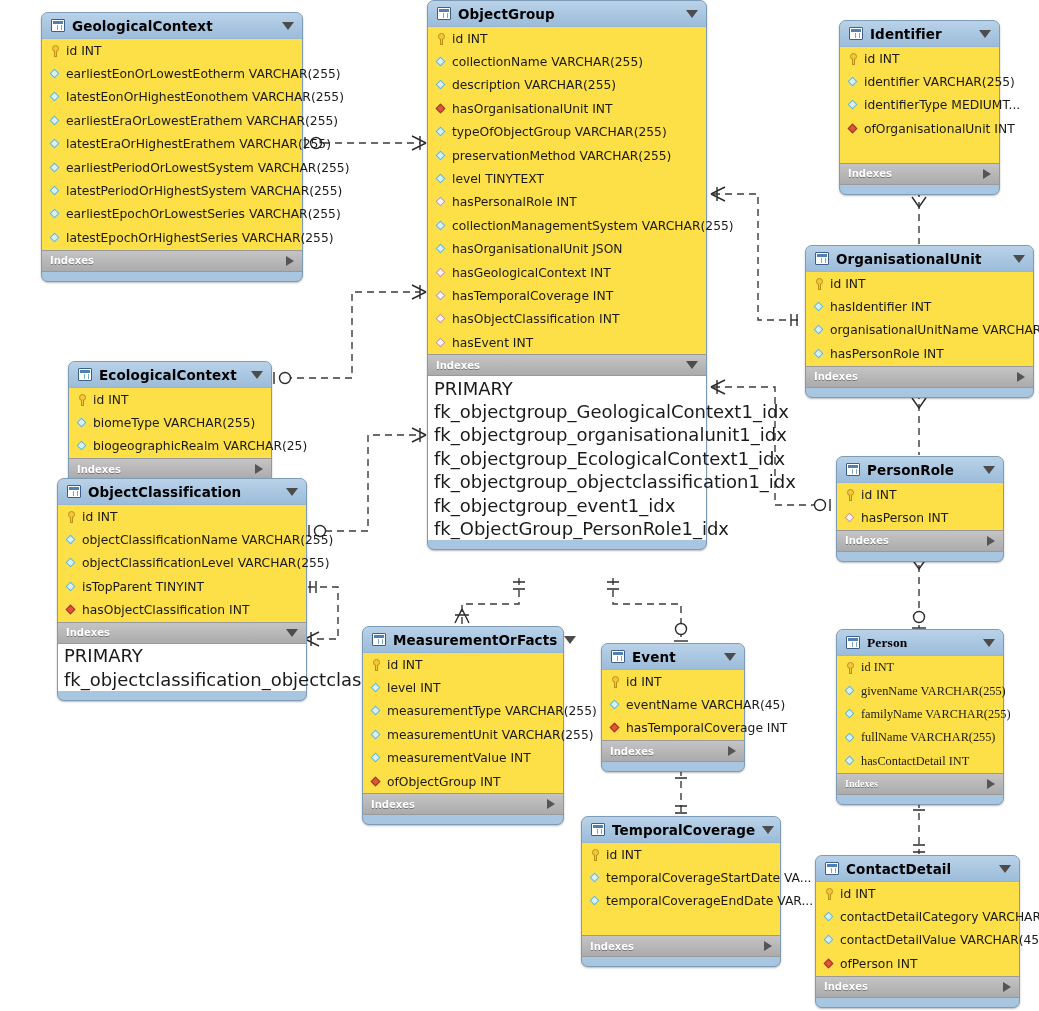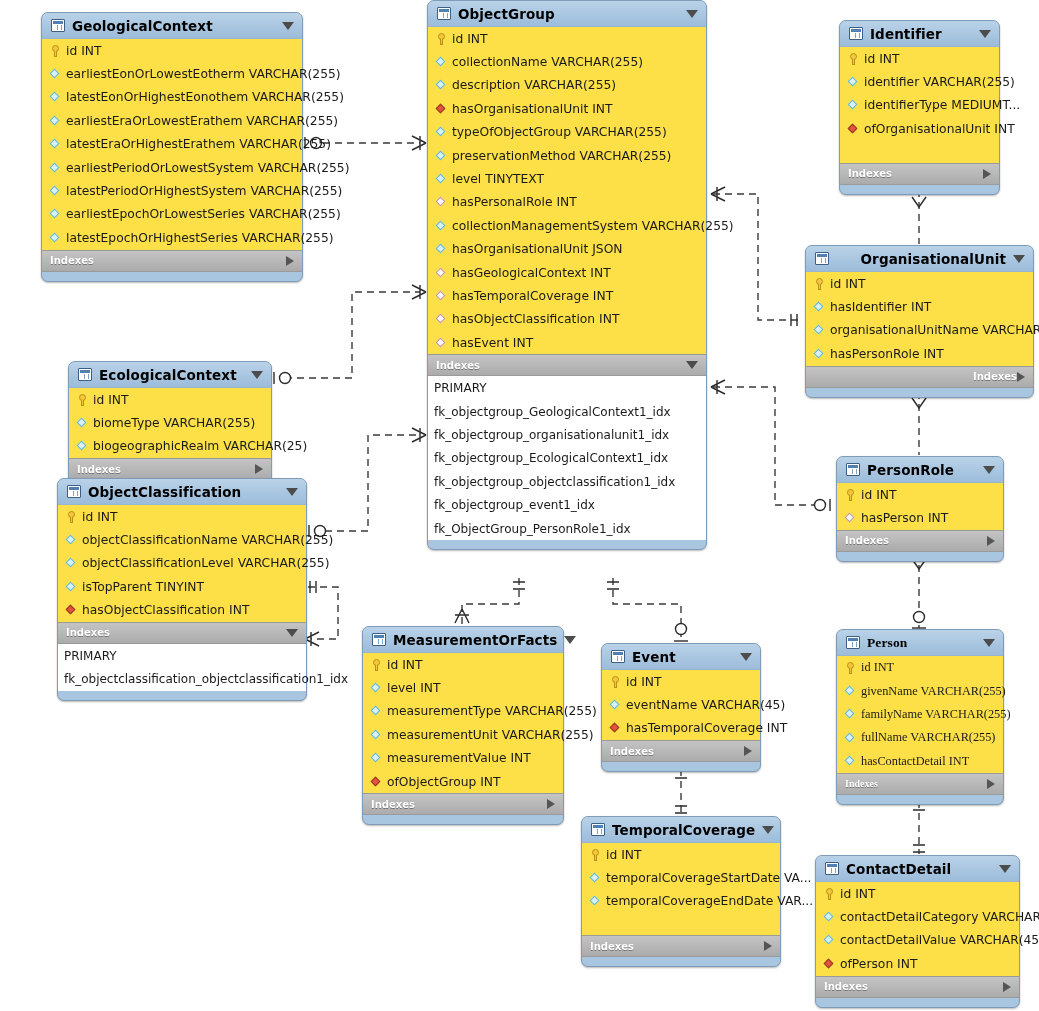--- a/index.html
+++ b/index.html
@@ -110,21 +110,21 @@
     border-top:1px solid #9a9a9a;
     border-bottom:1px solid #9a9a9a;
   }
   .bar .lbl{
     flex:1;font-size:10px;font-weight:bold;color:#ffffff;
     text-shadow:0 1px 0 rgba(0,0,0,.35);
   }
   .idx{background:#fff;}
   .idx .row{
     height:23.4px;display:flex;align-items:center;
-    padding-left:6px;font-size:12px;color:#1a1a1a;white-space:nowrap;
+    padding-left:6px;font-size:18px;color:#1a1a1a;white-space:nowrap;
   }
 </style>
 </head>
 <body>
 
 <div id="canvas">
 
   <svg id="links" viewBox="0 0 1039 1011" width="1039" height="1011">
     <defs>
       <style>
@@ -383,21 +383,21 @@
         <div class="col">
           <span class="g g-fkr"></span>
           <span class="nm">ofOrganisationalUnit INT</span>
         </div>
       </div>
       <div class="bar">
         <span class="lbl">Indexes</span>
         <span class="caret right"></span>
       </div>
     </div>
-    <div class="tbl" style="left: 805px; top: 245px; width: 229px; text-align: right;">
+    <div class="tbl" style="left: 805px; top: 245px; width: 229px;">
       <div class="tbl-hd">
         <span class="tbl-icon"></span>
         <span class="ttl">OrganisationalUnit</span>
         <span class="caret"></span>
       </div>
       <div class="cols">
         <div class="col">
           <span class="g g-pk"></span>
           <span class="nm">id INT</span>
         </div>
@@ -536,21 +536,21 @@
         <div class="col">
           <span class="g g-fkr"></span>
           <span class="nm">ofObjectGroup INT</span>
         </div>
       </div>
       <div class="bar">
         <span class="lbl">Indexes</span>
         <span class="caret right"></span>
       </div>
     </div>
-    <div class="tbl" style="left: 601px; top: 643px; width: 160px;">
+    <div class="tbl" style="left: 601px; top: 643px; width: 144px;">
       <div class="tbl-hd">
         <span class="tbl-icon"></span>
         <span class="ttl">Event</span>
         <span class="caret"></span>
       </div>
       <div class="cols">
         <div class="col">
           <span class="g g-pk"></span>
           <span class="nm">id INT</span>
         </div>

